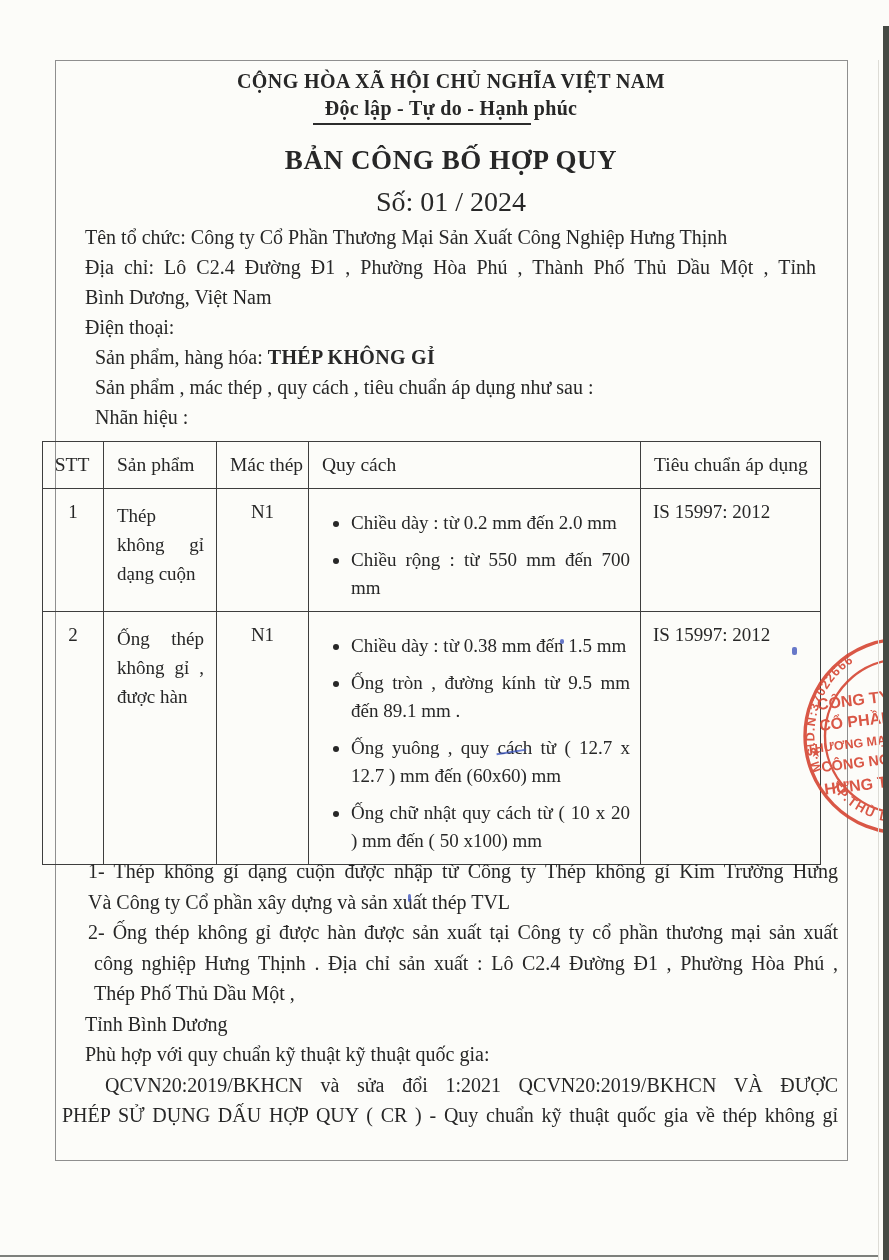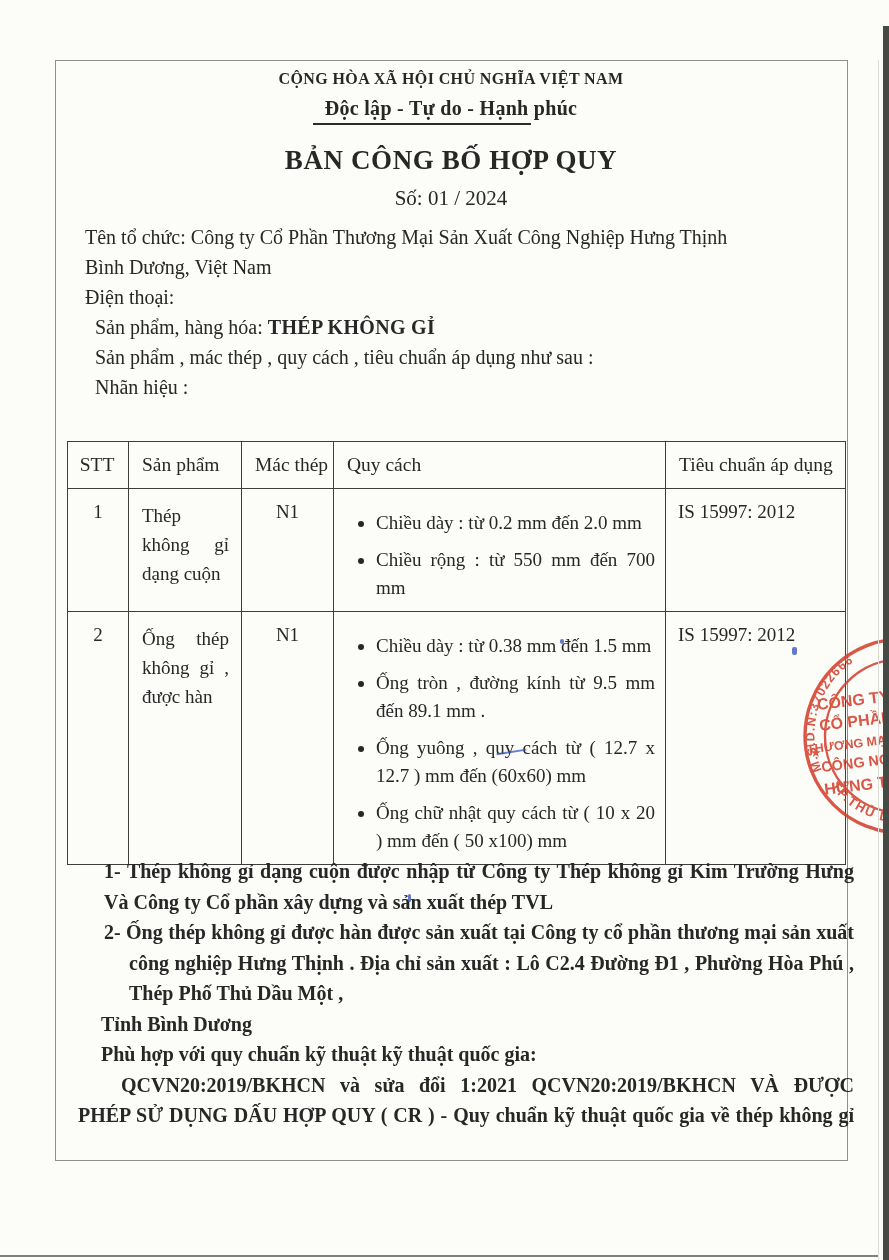--- a/index.html
+++ b/index.html
@@ -8,54 +8,54 @@
     background:#fcfcf9;color:#272727;
     font-family:"Liberation Serif","DejaVu Serif",serif;
   }
   
   .edge-right{position:absolute;top:26px;right:0;width:6px;height:1234px;background:#454a44;}
   .edge-right-soft{position:absolute;top:60px;right:10px;width:1px;height:1200px;background:#dddcd6;}
   .edge-bottom{position:absolute;left:0;top:1255px;width:878px;height:2px;background:#7d807c;}
   .frame{position:absolute;left:55px;top:60px;width:791px;height:1099px;border:1px solid #8f8f8f;}
 
   .centered{position:absolute;left:55px;width:792px;text-align:center;}
-  .nat1{top:70px;font-size:16px;font-weight:bold;letter-spacing:.4px;}
+  .nat1{top:70px;font-size:20px;font-weight:bold;letter-spacing:.4px;}
   .nat2{top:97px;font-size:20px;font-weight:bold;letter-spacing:.3px;}
   .motto-underline{position:absolute;left:313px;top:123px;width:218px;height:2px;background:#2c2c2c;}
   .doc-title{top:145px;font-size:27px;font-weight:bold;letter-spacing:.6px;}
-  .doc-number{top:186px;font-size:21px;}
+  .doc-number{top:186px;font-size:28px;}
 
   .content{position:absolute;left:85px;top:222px;width:731px;font-size:20px;line-height:30px;}
   .content .line{white-space:normal;}
   .fill{text-align:justify;text-align-last:justify;}
   .ind{margin-left:10px;}
   .prod-strong{font-weight:bold;letter-spacing:.3px;}
 
   table.spec{
-    position:absolute;left:67px;top:441px;width:778px;
+    position:absolute;left:42px;top:441px;width:778px;
     border-collapse:collapse;table-layout:fixed;font-size:19px;
   }
   table.spec th,table.spec td{border:1px solid #3e3e3e;}
   table.spec th{
     height:46px;font-weight:normal;text-align:left;vertical-align:middle;
     padding:0 4px 0 13px;font-size:19.5px;
   }
   table.spec th.c{text-align:center;padding-left:2px;}
   table.spec td{vertical-align:top;}
   td.stt{text-align:center;padding-top:12px;}
   td.sanpham{padding:12px 12px 0 13px;text-align:justify;line-height:29px;}
   td.macthep{text-align:center;padding-top:12px;}
   td.quycach{padding:0 6px 0 0;}
   td.quycach ul{margin:20px 0 0 0;padding-left:42px;}
   td.quycach li{margin-bottom:9px;text-align:justify;line-height:28px;padding-right:4px;}
   td.tieuchuan{padding:12px 6px 0 12px;}
 
-  .notes{position:absolute;left:78px;top:856px;width:776px;font-size:20px;line-height:30.5px;font-weight:bold;}
+  .notes{position:absolute;left:62px;top:856px;width:776px;font-size:20px;line-height:30.5px;}
   .note-line{margin-left:26px;}
-  .note-line.cont{margin-left:51px;}
+  .note-line.cont{margin-left:32px;}
   .province{margin-left:23px;}
   .comp-intro{margin-left:23px;}
   .comp-line.first{padding-left:43px;}
 
   .stamp-svg{position:absolute;left:760px;top:615px;width:129px;height:245px;opacity:.88;}
   .ink{position:absolute;background:#4156bd;border-radius:2px;opacity:.8;}
   .ink-squiggle{position:absolute;width:30px;height:5px;border-bottom:2px solid #3b55c0;
     transform:rotate(-9deg);opacity:.75;}
 </style>
 </head>
@@ -68,20 +68,21 @@
   <div class="centered nat1">CỘNG HÒA XÃ HỘI CHỦ NGHĨA VIỆT NAM</div>
   <div class="centered nat2">Độc lập - Tự do - Hạnh phúc</div>
   <div class="motto-underline"></div>
 
   <div class="centered doc-title">BẢN CÔNG BỐ HỢP QUY</div>
   <div class="centered doc-number">Số: 01 / 2024</div>
 
   <div class="content">
     <div class="line">Tên tổ chức: Công ty Cổ Phần Thương Mại Sản Xuất Công Nghiệp Hưng Thịnh</div>
     <div id="address-lines">
+        <div class="line fill">Địa chỉ: Lô C2.4 Đường Đ1 , Phường Hòa Phú , Thành Phố Thủ Dầu Một , Tỉnh</div>
         <div class="line">Bình Dương, Việt Nam</div>
       </div>
     <div class="line">Điện thoại:</div>
     <div class="line ind"><span>Sản phẩm, hàng hóa: </span><span class="prod-strong">THÉP KHÔNG GỈ</span></div>
     <div class="line ind">Sản phẩm , mác thép , quy cách , tiêu chuẩn áp dụng như sau :</div>
     <div class="line ind">Nhãn hiệu :</div>
   </div>
 
   <table class="spec">
     <colgroup>

